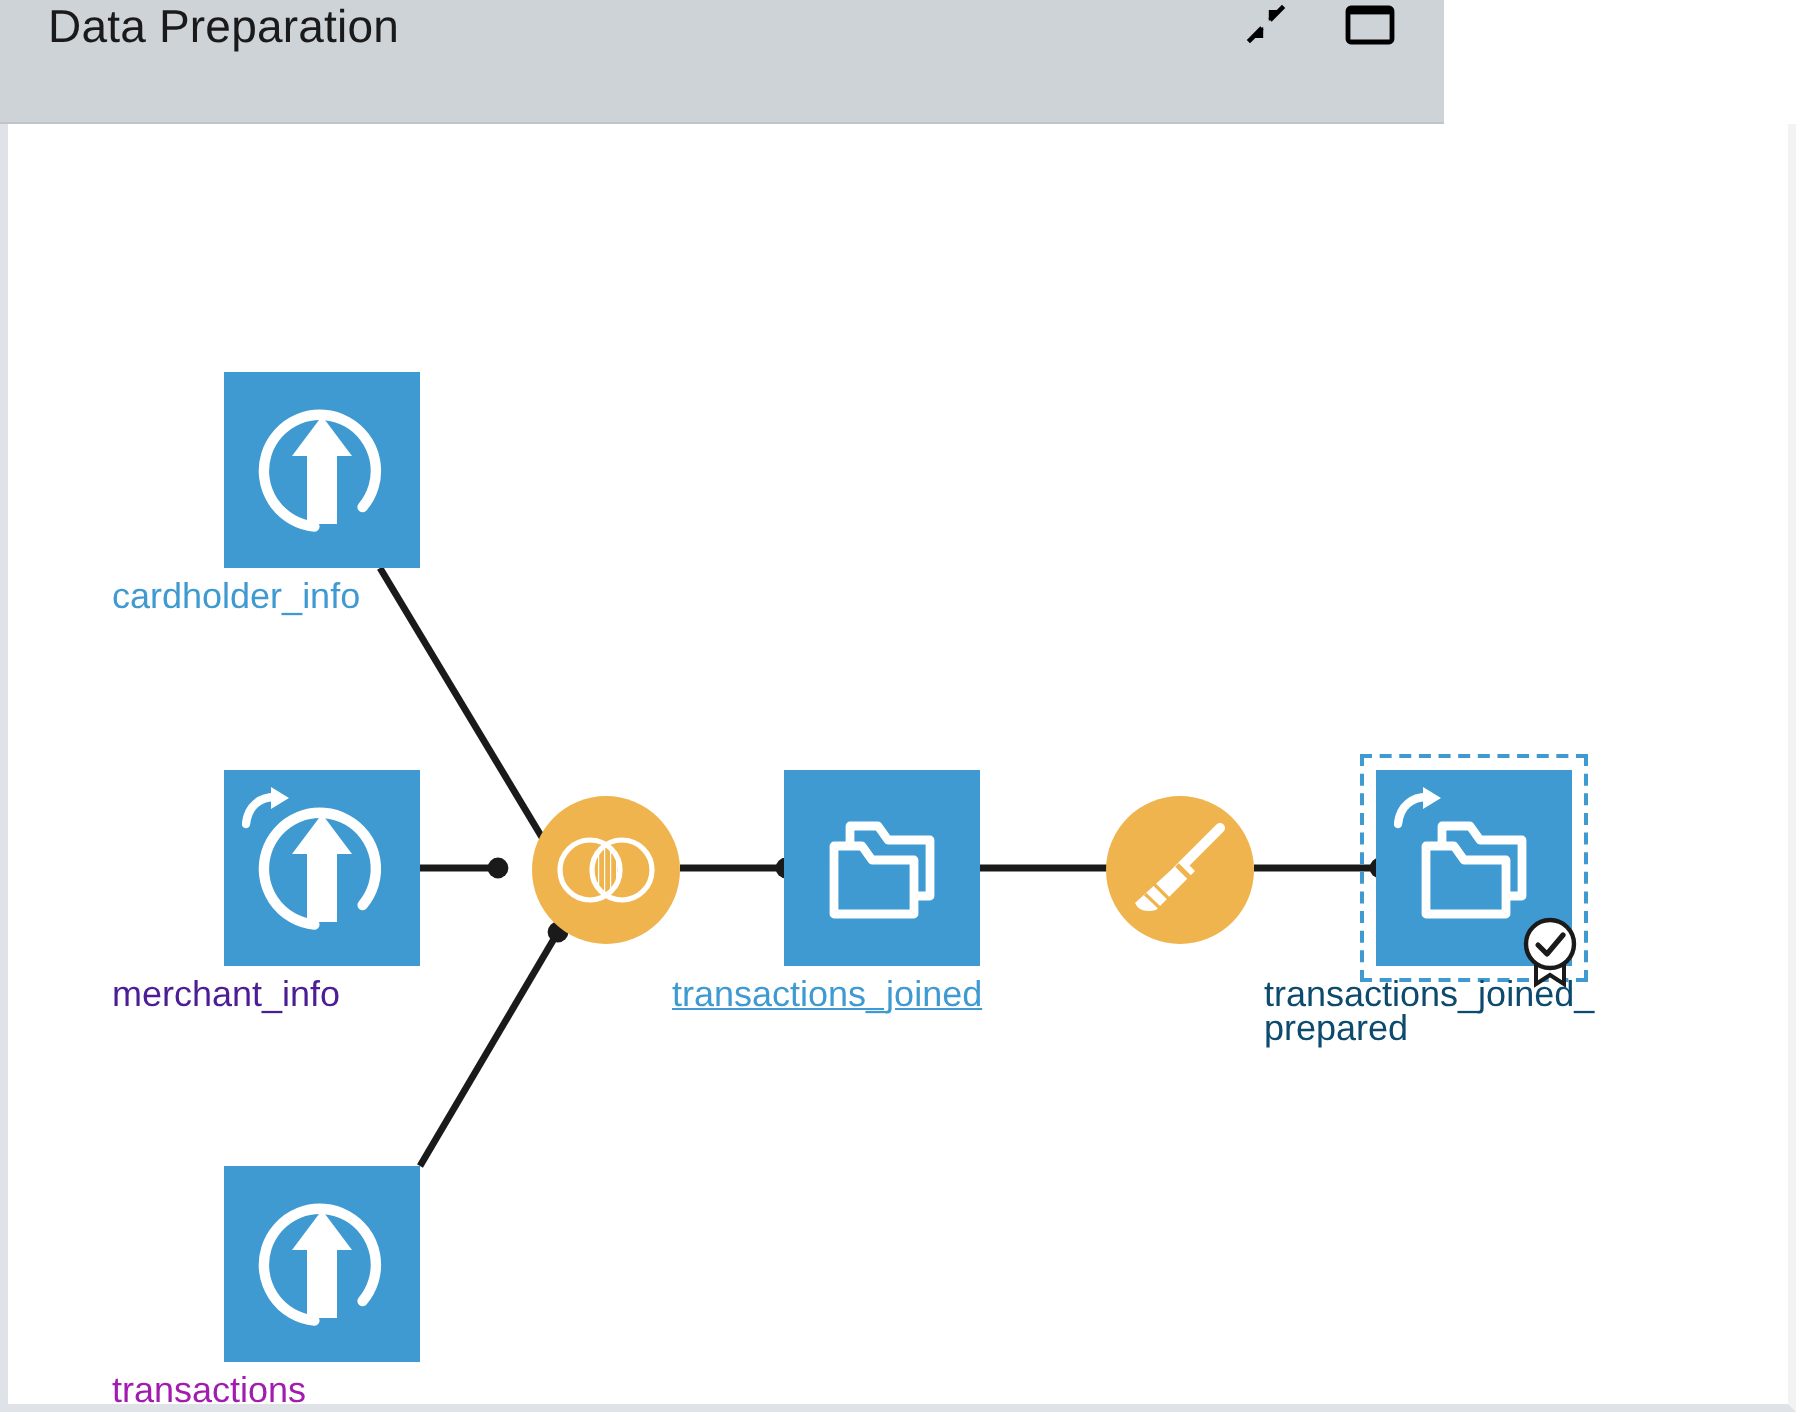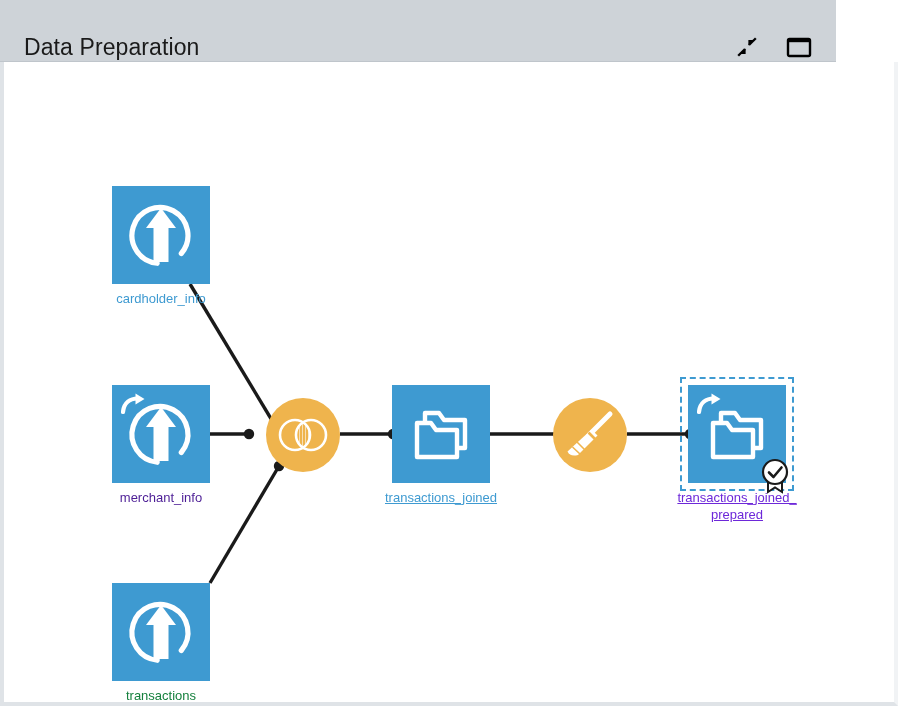--- a/index.html
+++ b/index.html
@@ -18,27 +18,27 @@
     height: 706px;
     box-sizing: border-box;
     background: #ffffff;
     overflow: hidden;
   }
 
   
   #titlebar {
     position: absolute;
     left: 0; top: 0;
-    width: 836px;
+    width: 722px;
     height: 62px;
     box-sizing: border-box;
     background: #ced3d8;
     border-bottom: 1px solid #bfc5cb;
     display: flex;
-    align-items: flex-end;
+    align-items: flex-start;
   }
   #title-text {
     margin-left: 24px;
     font-size: 23px;
     color: #1a1a1a;
     letter-spacing: 0.1px;
     white-space: nowrap;
     font-weight: 400;
   }
   #titlebar-actions {
@@ -119,22 +119,22 @@
     width: 74px;
     height: 74px;
     border-radius: 50%;
     background: #efb44d;
   }
   .node-label {
     position: absolute;
     top: 104px;
     left: -56px;
     width: 210px;
-    text-align: center;
-    font-size: 13px;
+    text-align: left;
+    font-size: 18px;
     line-height: 17px;
     color: #3e9ad1;
     white-space: pre-line;
     user-select: none;
   }
   .node-glyph {
     position: absolute;
     left: 0; top: 0;
   }
   .share-badge {
@@ -224,21 +224,21 @@
   </svg></span>
             <div class="node-label" style="color: #4c1d95;">merchant_info</div>
           </div>
           <div class="node" style="left: 108px; top: 521px;">
             <div class="node-box" style="background: rgb(62, 154, 209);"></div>
             <span class="node-glyph"><svg width="98" height="98" viewBox="0 0 98 98" aria-hidden="true">
     <path d="M 62 74
              A 28 28 0 1 0 36 74" fill="none" stroke="#ffffff" stroke-width="5.2" stroke-linecap="round" transform="rotate(-22 49 52)"></path>
     <path d="M49 22 L64 42 L56.5 42 L56.5 76 L41.5 76 L41.5 42 L34 42 Z" fill="#ffffff"></path>
   </svg></span>
-            <div class="node-label" style="color: #15803d;">transactions</div>
+            <div class="node-label" style="color: #a21caf;">transactions</div>
           </div>
           <div class="node" style="left: 262px; top: 336px;">
             <div class="node-round" style="background: rgb(239, 180, 77);"></div>
             <span class="node-glyph"><svg width="74" height="74" viewBox="0 0 74 74" aria-hidden="true">
     <defs>
       <clipPath id="lensclip">
         <circle cx="29" cy="37" r="15"></circle>
       </clipPath>
       <pattern id="hatch" width="3" height="3" patternUnits="userSpaceOnUse">
         <rect width="3" height="3" fill="#efb44d"></rect>
@@ -282,21 +282,21 @@
   </svg></span>
             <span class="share-badge"><svg width="26" height="22" viewBox="0 0 26 22" aria-hidden="true">
     <path d="M2 19 C3 9.5 9.5 5.5 16.5 5.5" fill="none" stroke="#ffffff" stroke-width="4.2" stroke-linecap="round"></path>
     <path d="M14.5 0.5 L23.5 6.0 L14.5 11.5 Z" fill="#ffffff"></path>
   </svg></span>
             <span class="cert-badge"><svg width="34" height="38" viewBox="0 0 34 38" aria-hidden="true">
     <path d="M10 23 L10 35 L17 30.5 L24 35 L24 23 Z" fill="#ffffff" stroke="#1a1a1a" stroke-width="2"></path>
     <circle cx="17" cy="15" r="12" fill="#ffffff" stroke="#1a1a1a" stroke-width="2.2"></circle>
     <path d="M11 15.5 L15.5 20 L23.5 10.5" fill="none" stroke="#1a1a1a" stroke-width="2.6" stroke-linecap="round" stroke-linejoin="round"></path>
   </svg></span>
-            <div class="node-label" style="color: #6d28d9; text-decoration: underline;">transactions_joined_
+            <div class="node-label" style="color: #0c4a6e;">transactions_joined_
 prepared</div>
           </div>
         </div>
 
     </div>
   </div>
 
 </div>
 
 </body></html>

